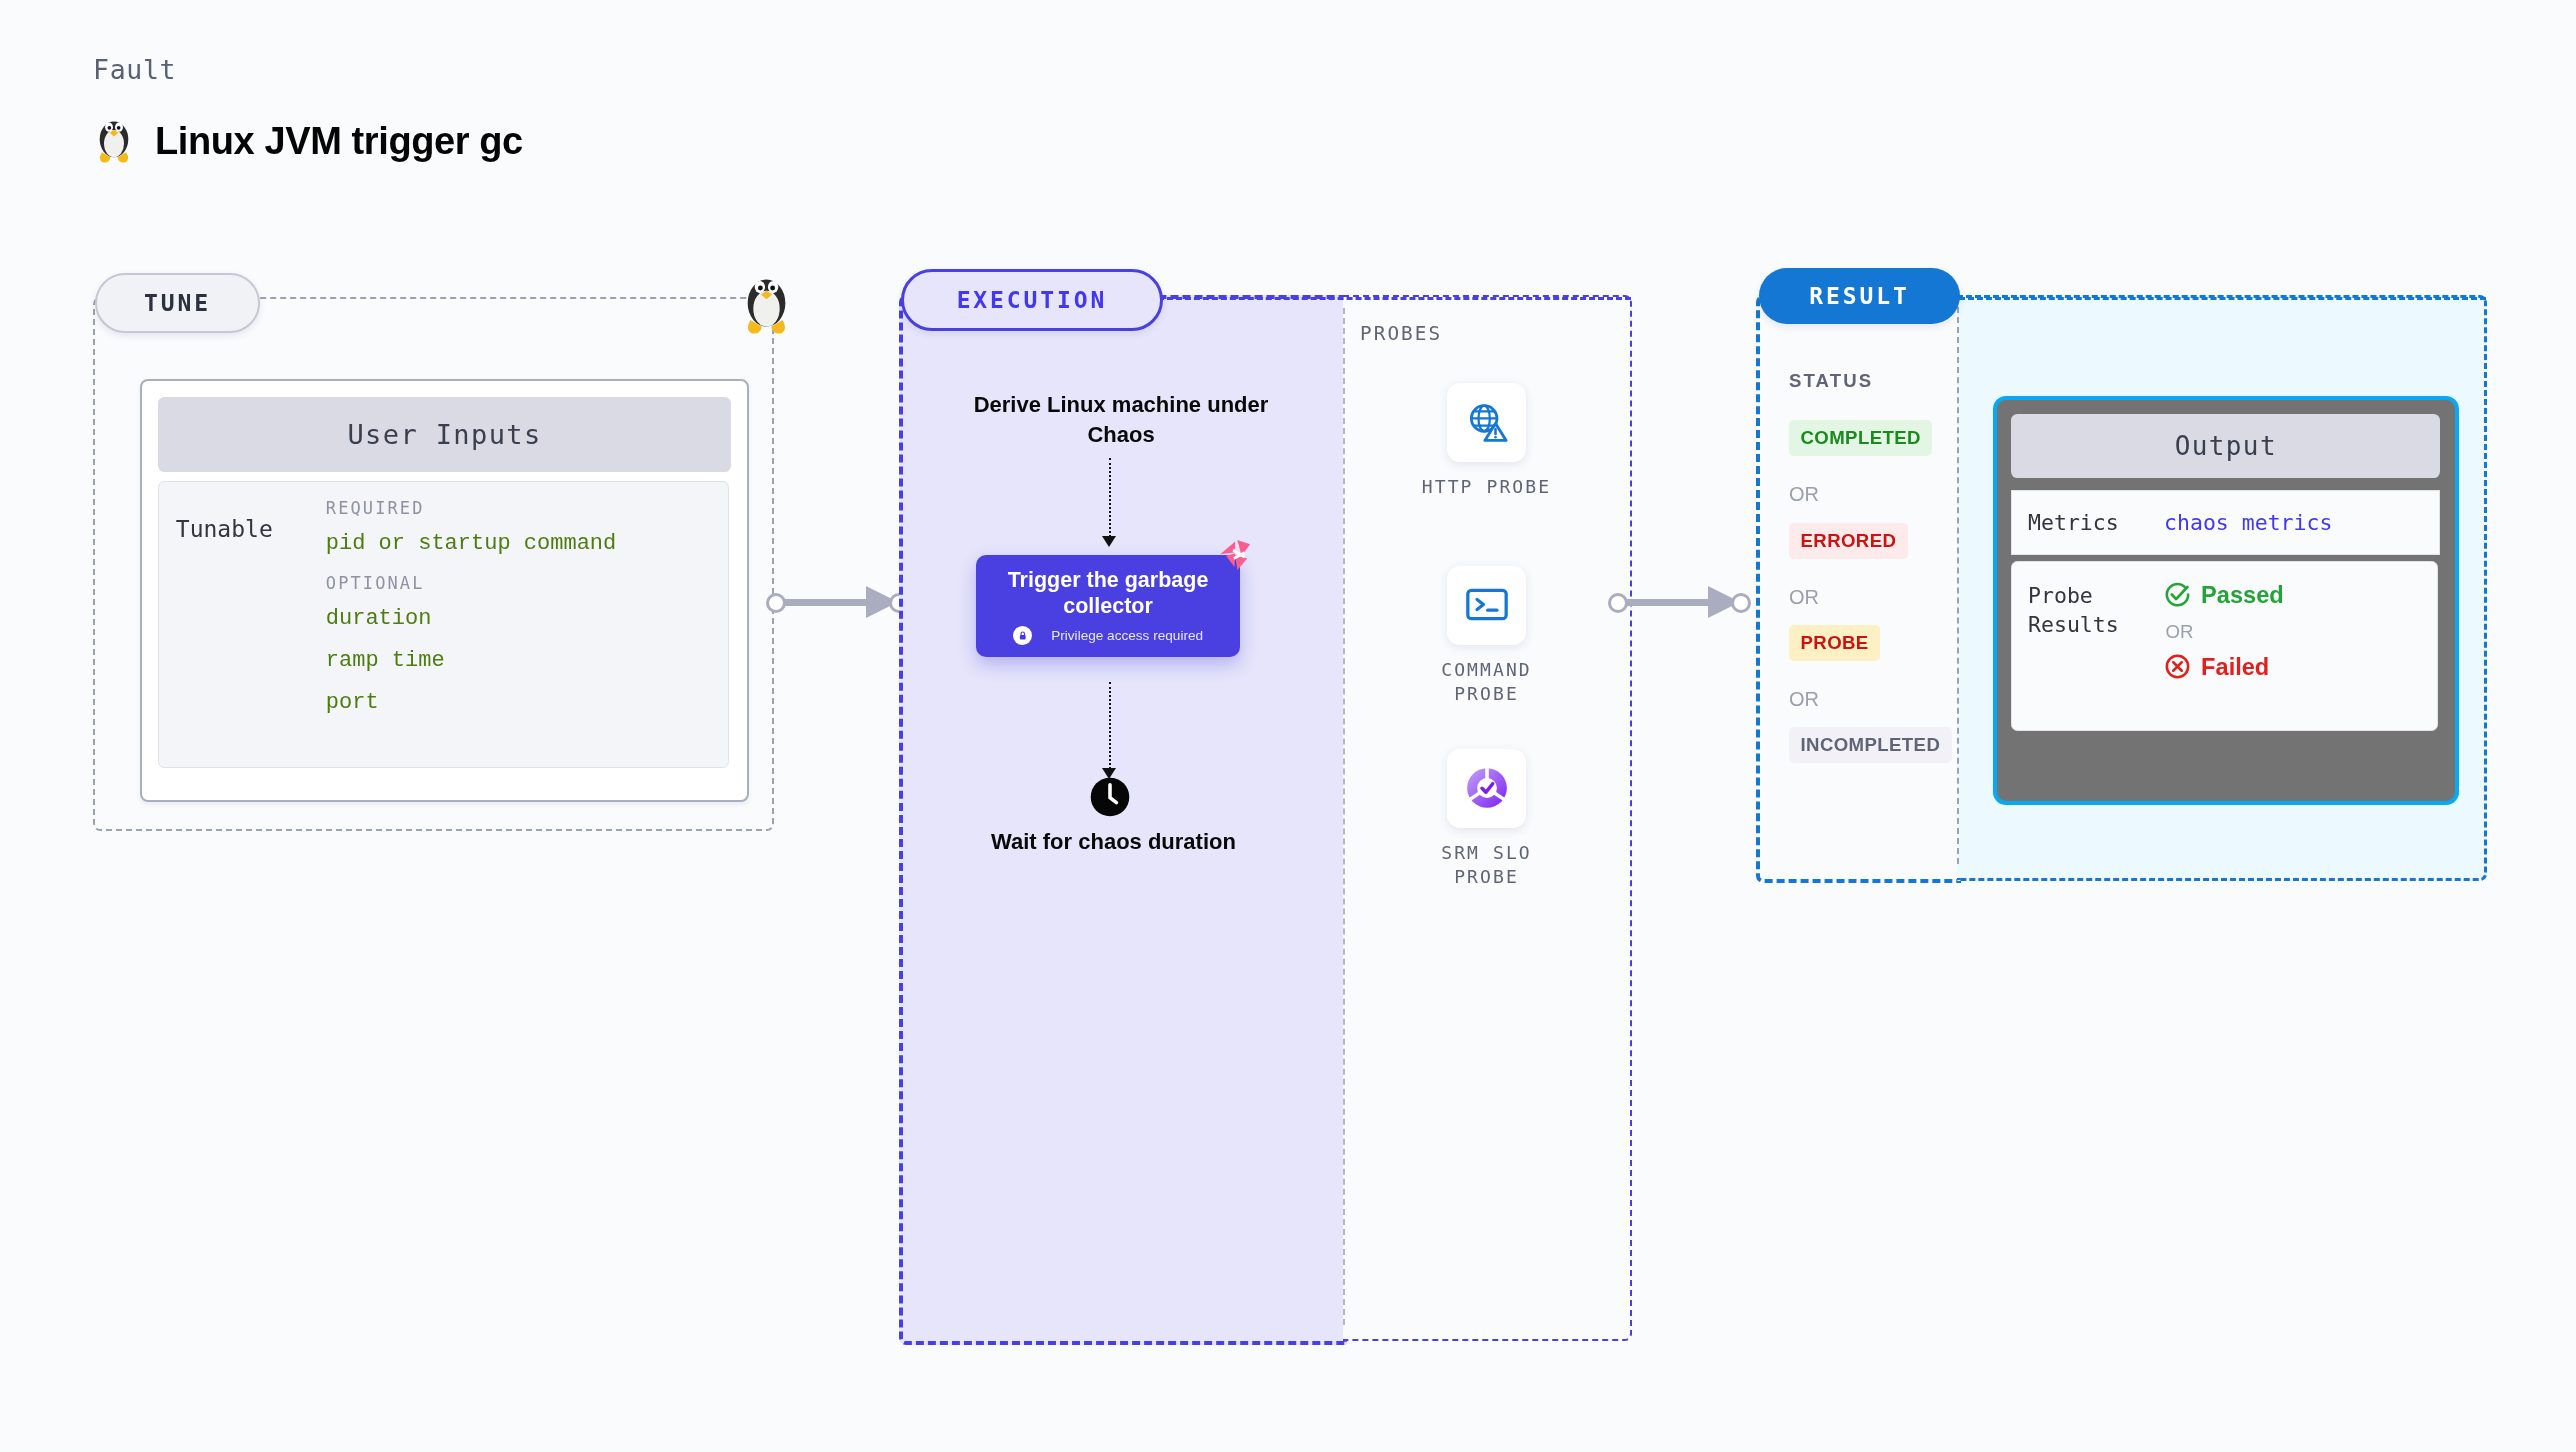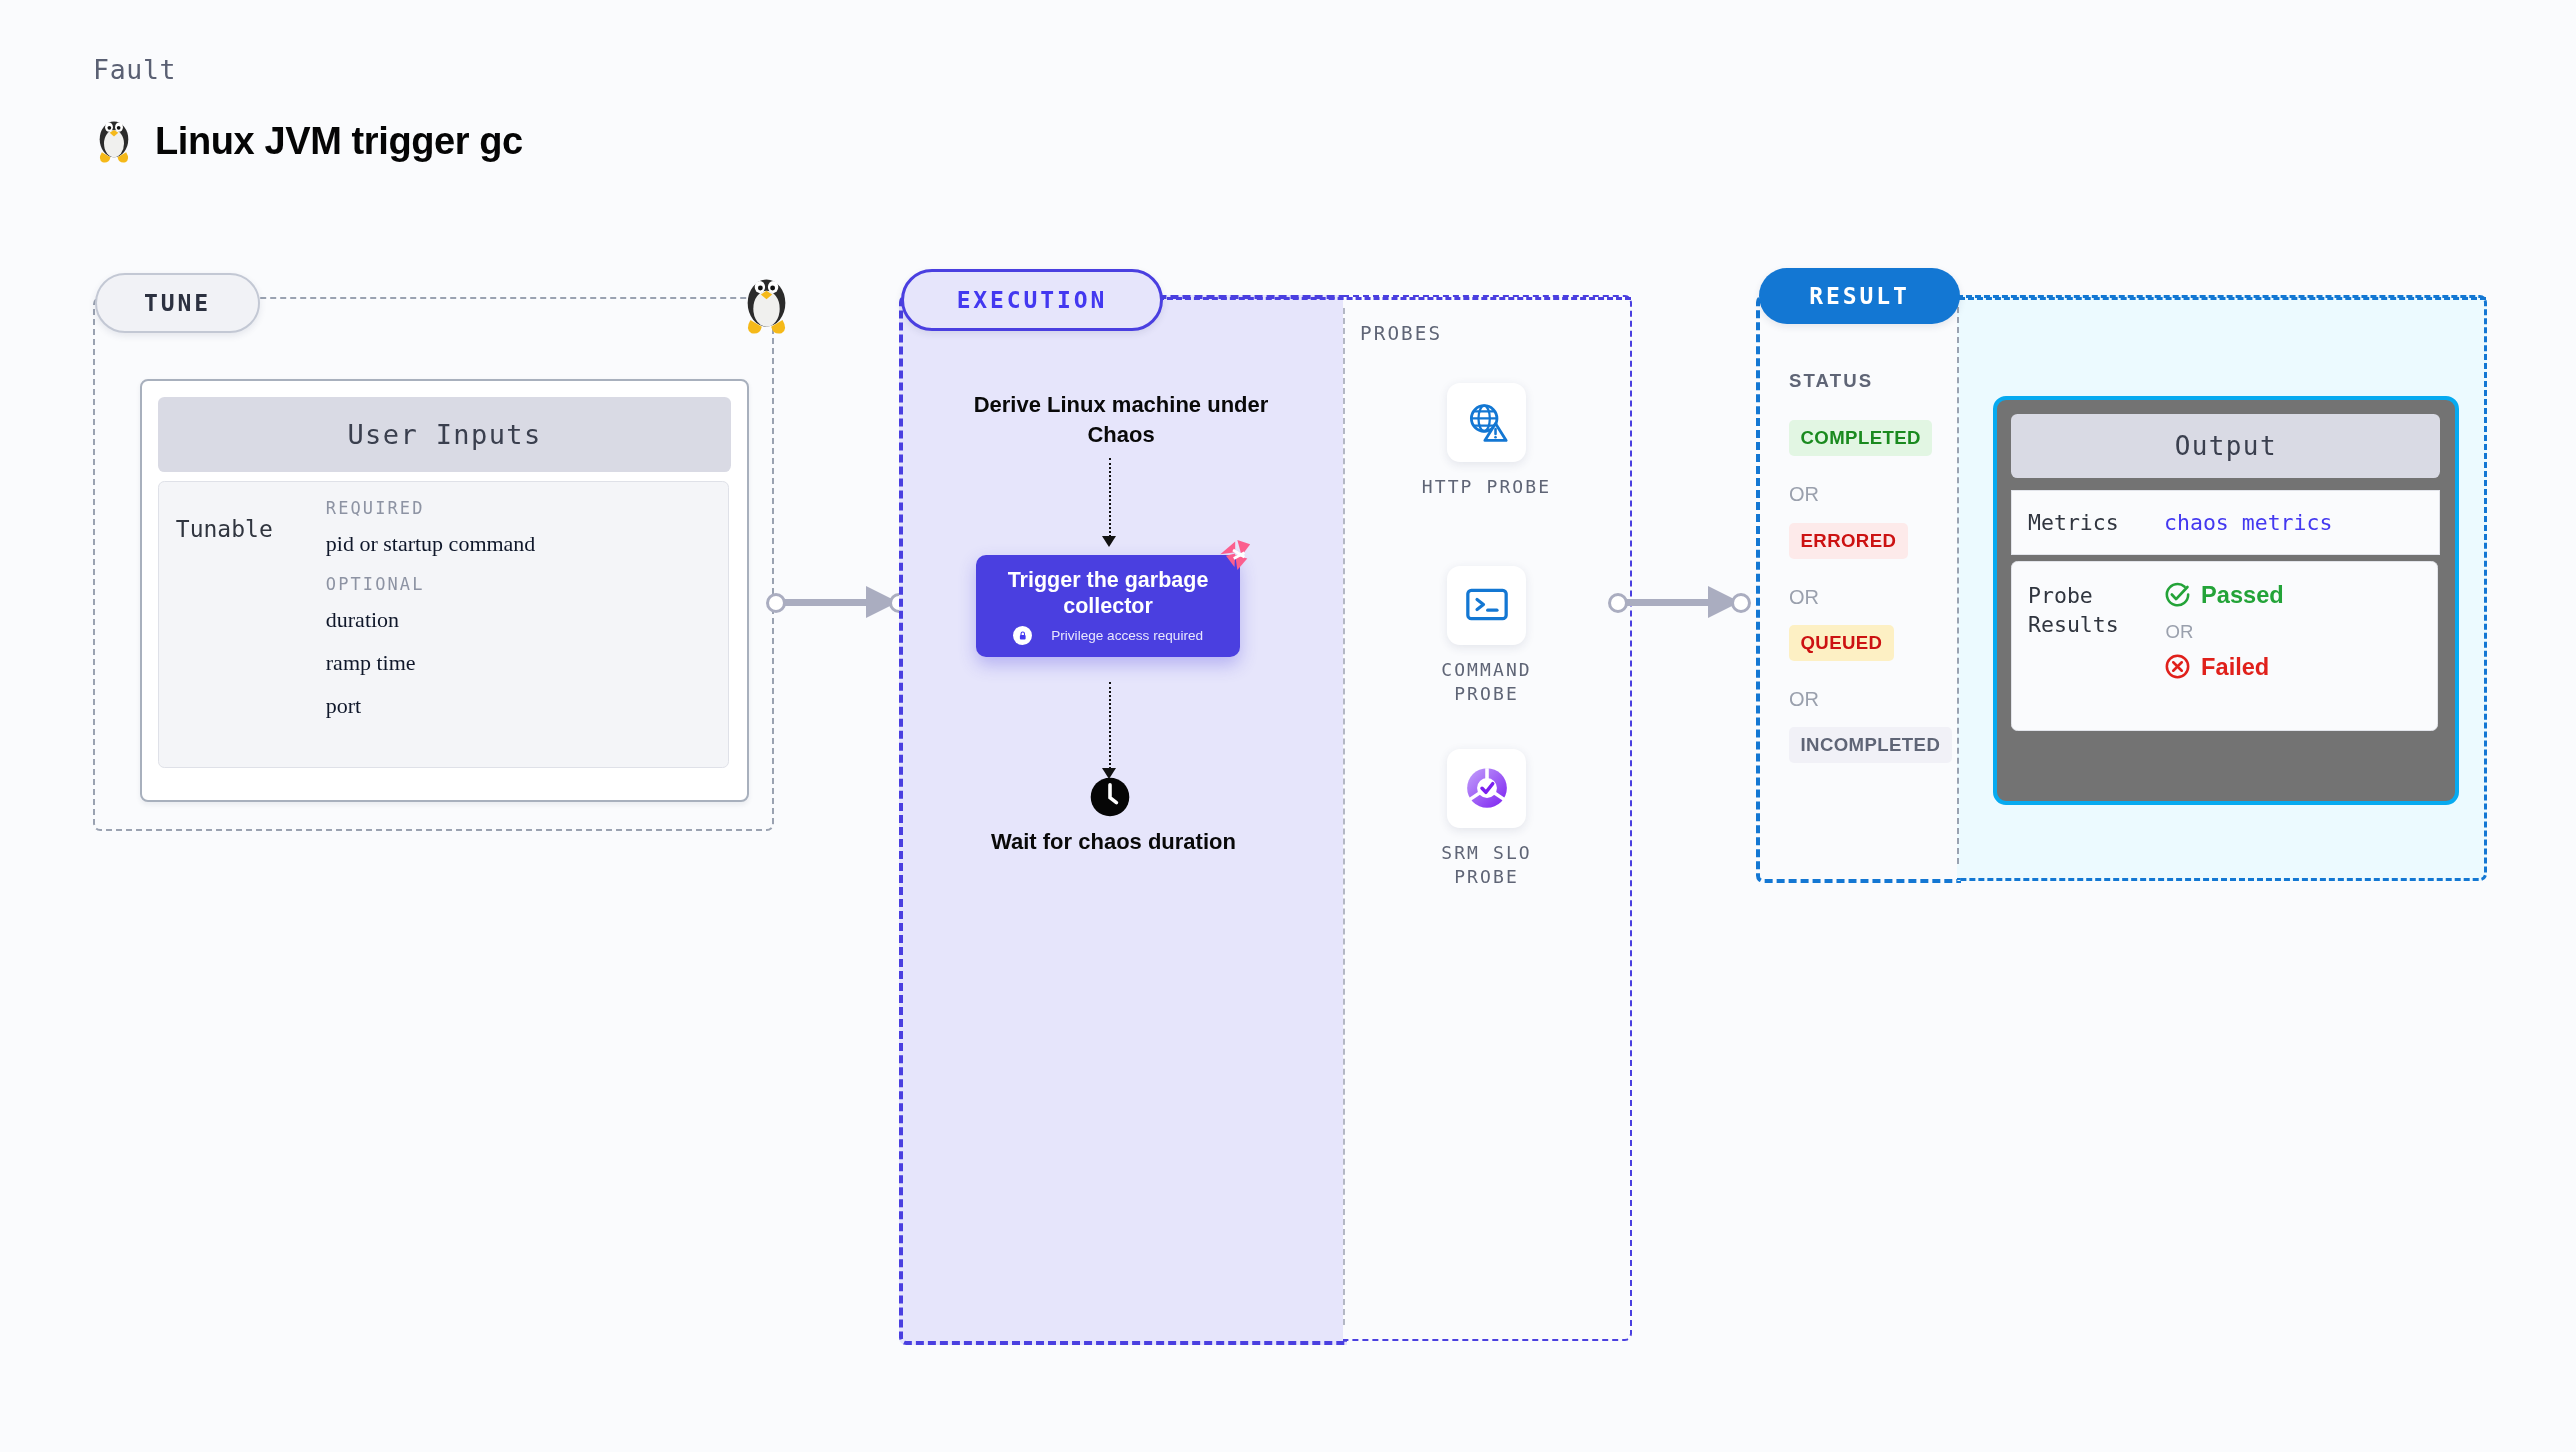--- a/index.html
+++ b/index.html
@@ -65,22 +65,22 @@
     margin-left:17px;width:150px;
     font-family:"DejaVu Sans Mono","Liberation Mono",monospace;
     font-size:23px;color:#30353f;padding-top:18.6px;
   }
   #tunable-groups{flex:1;}
   .group-caption{
     font-family:"DejaVu Sans Mono","Liberation Mono",monospace;
     font-size:17px;color:#8d93a3;letter-spacing:2.1px;margin-bottom:5.7px;
   }
   .tunable-item{
-    font-family:Liberation Serif, serif;
-    font-size:22px;color:#0f172a;margin:13px 0 17px 0;
+    font-family:Liberation Mono, monospace;
+    font-size:22px;color:#4d7c0f;margin:13px 0 17px 0;
   }
   #tune-penguin{left:738px;top:271px;width:57px;height:66px;z-index:7;}
 
   
   #execution-panel{
     left:899px;top:295px;width:444px;height:1042px;
     border:4.3px dashed #4a3fe0;border-right:none;border-radius:7.2px 0 0 7.2px;
     background:#e6e5fb;
   }
   #probes-panel{
@@ -426,21 +426,21 @@
 <div class="abs" id="result-output-divider"></div>
 <div class="abs" id="result-top-dash"></div>
 <div class="abs pill" id="result-pill">RESULT</div>
 
 <div class="abs" id="status-caption">STATUS</div>
 
 <div class="status-badge" id="status-0" style="background:#e2f6e3;color:#1a8a1f;">COMPLETED</div>
 <div class="status-or" id="status-or-0">OR</div>
 <div class="status-badge" id="status-1" style="background:#fdeaea;color:#cc1212;">ERRORED</div>
 <div class="status-or" id="status-or-1">OR</div>
-<div class="status-badge" id="status-2" style="background:#fdf0c4;color:#cc1212;">QUEUED</div>
+<div class="status-badge" id="status-2" style="background:#fdf0c4;color:#cc1212;">PROBE</div>
 <div class="status-or" id="status-or-2">OR</div>
 <div class="status-badge" id="status-3" style="background:#f1f1f7;color:#5f6576;">INCOMPLETED</div>
 
 <div class="abs" id="output-card">
   <div id="output-card-header">Output</div>
 
   <div id="metrics-row">
     <div id="metrics-label">Metrics</div>
     <div id="metrics-value">chaos metrics</div>
   </div>

